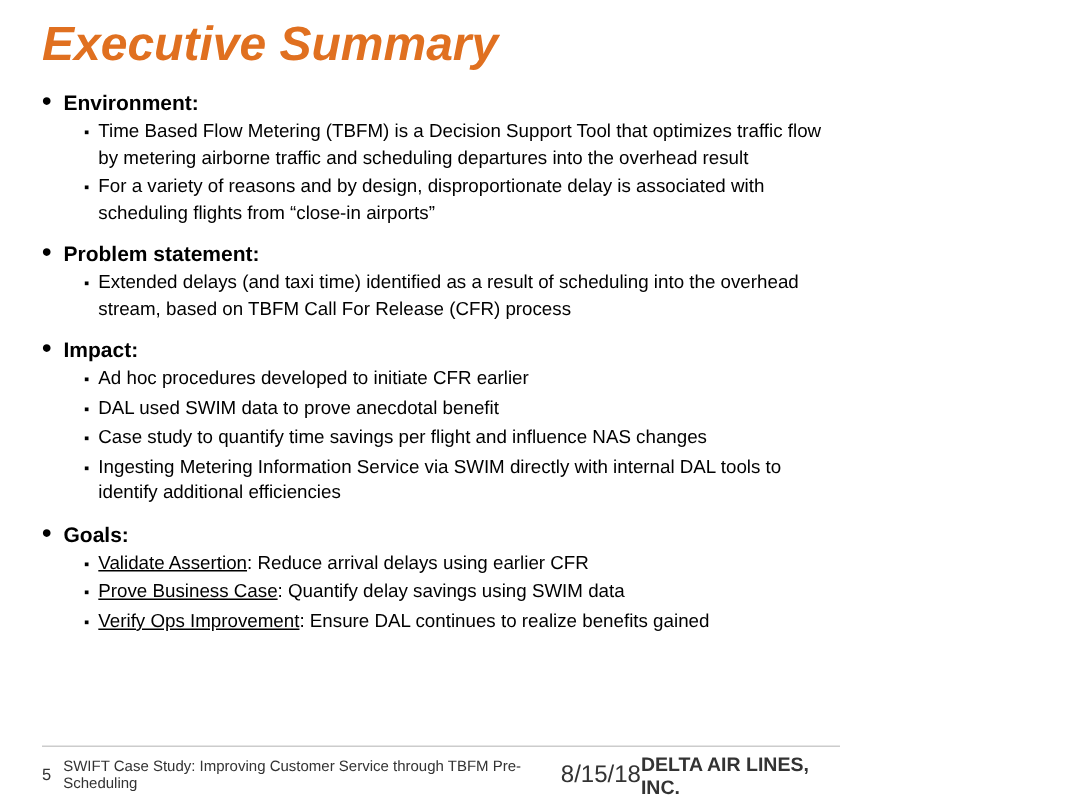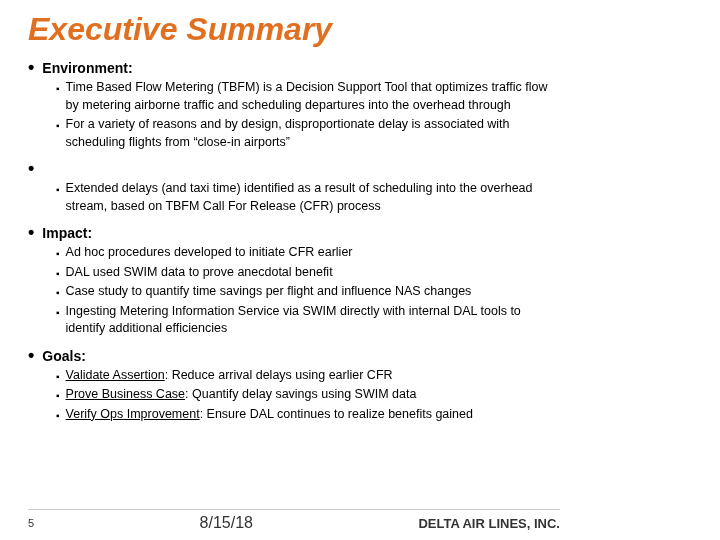--- a/index.html
+++ b/index.html
@@ -134,32 +134,33 @@
   <div class="main-content">
 
     <div class="section">
       <div class="section-header">
         <span class="bullet-dot">•</span>
         <span>Environment:</span>
       </div>
       <div class="sub-items">
         <div class="sub-item">
           <span class="sub-bullet">▪</span>
-          <span class="sub-item-text">Time Based Flow Metering (TBFM) is a Decision Support Tool that optimizes traffic flow by metering airborne traffic and scheduling departures into the overhead through</span>
+          <span class="sub-item-text">Time Based Flow Metering (TBFM) is a Decision Support Tool that optimizes traffic flow by metering airborne traffic and scheduling departures into the overhead result</span>
         </div>
         <div class="sub-item">
           <span class="sub-bullet">▪</span>
           <span class="sub-item-text">For a variety of reasons and by design, disproportionate delay is associated with scheduling flights from “close-in airports”</span>
         </div>
       </div>
     </div>
 
     <div class="section">
       <div class="section-header">
         <span class="bullet-dot">•</span>
+        <span>Problem statement:</span>
       </div>
       <div class="sub-items">
         <div class="sub-item">
           <span class="sub-bullet">▪</span>
           <span class="sub-item-text">Extended delays (and taxi time) identified as a result of scheduling into the overhead stream, based on TBFM Call For Release (CFR) process</span>
         </div>
       </div>
     </div>
 
     <div class="section">
@@ -212,18 +213,19 @@
           </span>
         </div>
       </div>
     </div>
 
   </div>
 
   <div class="footer">
     <div class="footer-left">
       <span class="footer-page-num">5</span>
+      <span class="footer-title">SWIFT Case Study: Improving Customer Service through TBFM Pre-Scheduling</span>
     </div>
     <span class="footer-date">8/15/18</span>
     <span class="footer-company">DELTA AIR LINES, INC.</span>
   </div>
 
 </div>
 
 </body></html>

